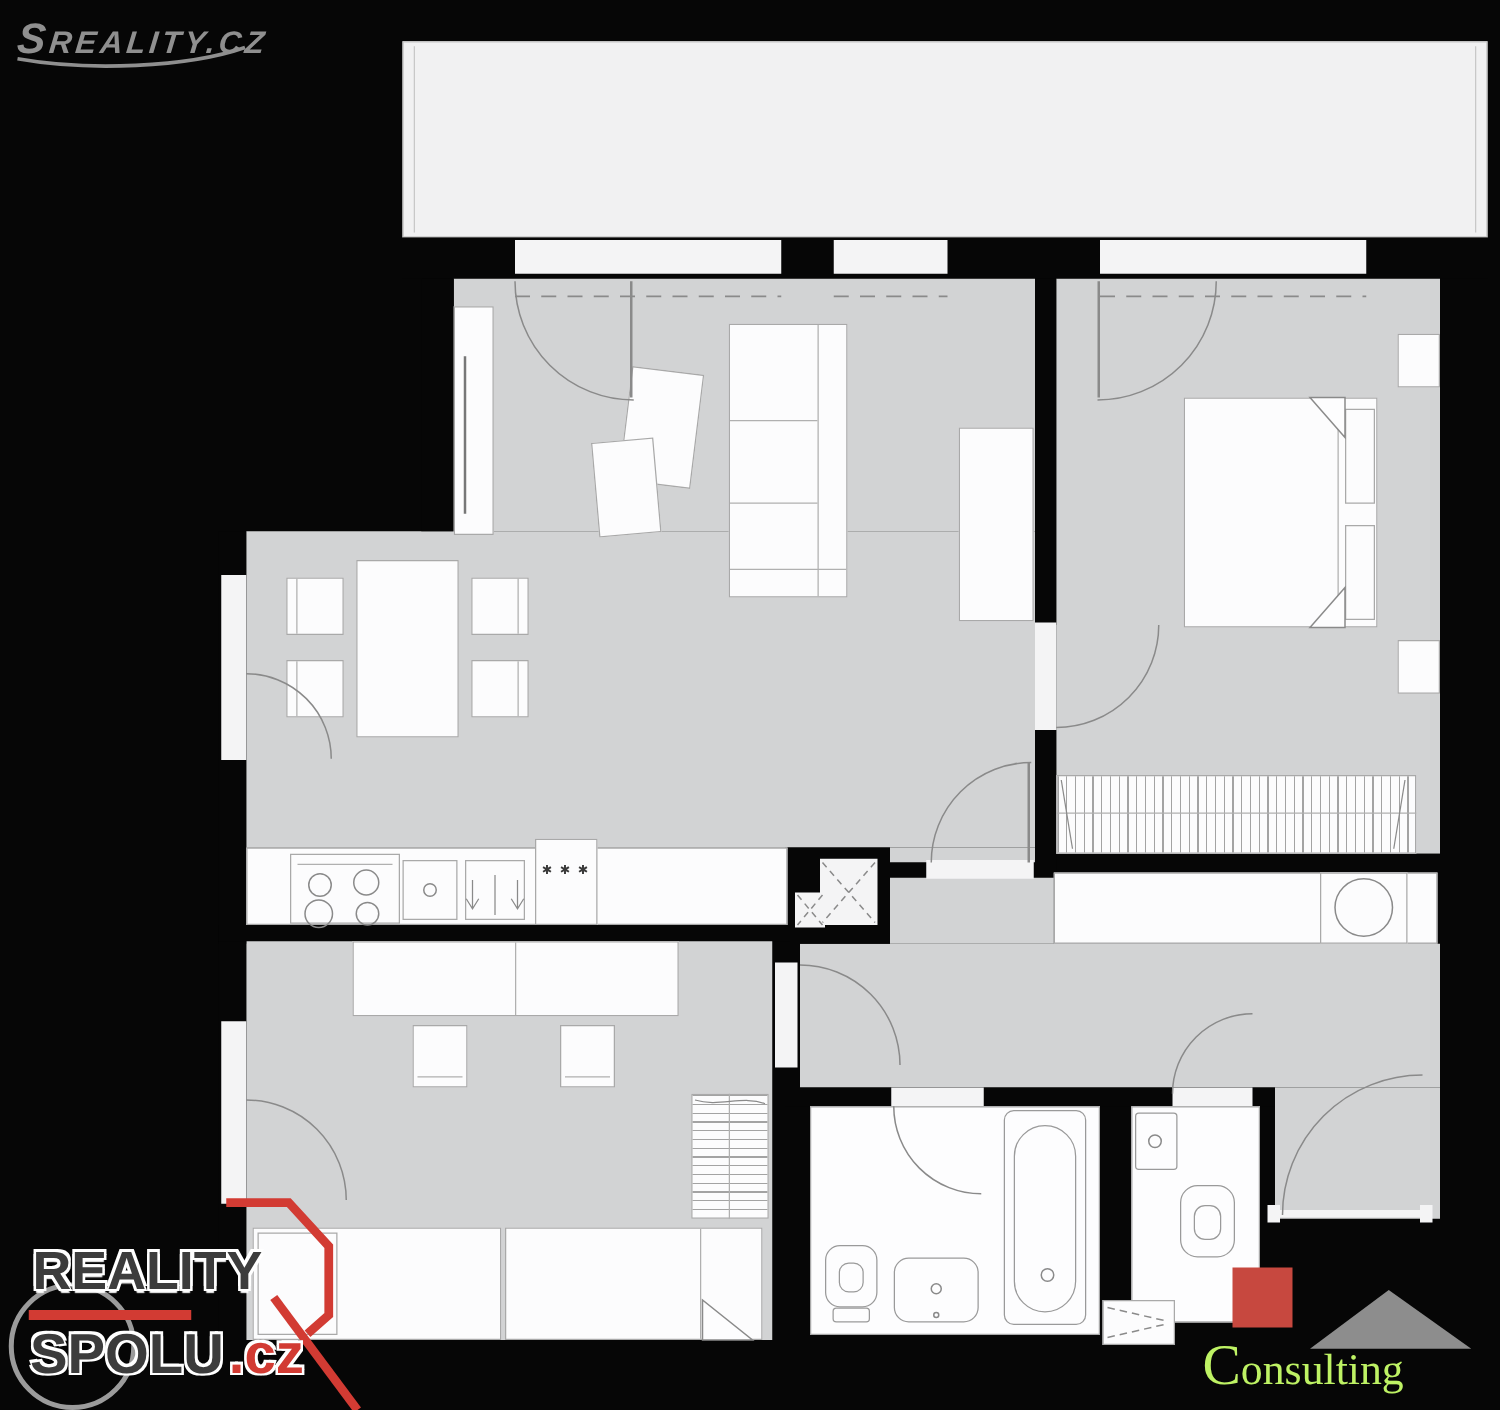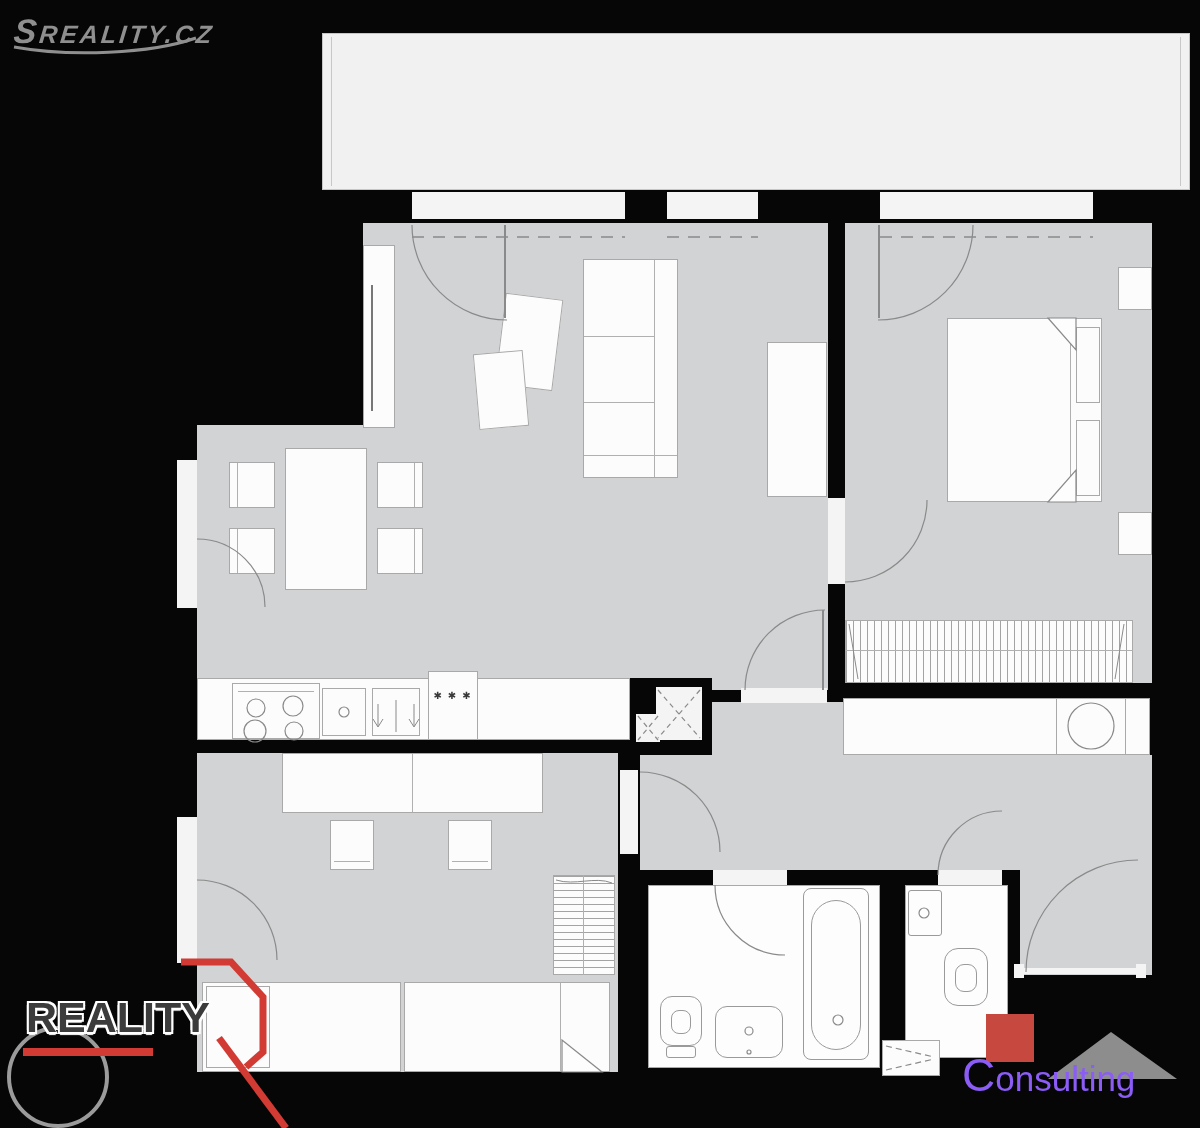--- a/index.html
+++ b/index.html
@@ -18,21 +18,21 @@
   .rs-bar{position:absolute;left:23px;top:93px;width:130px;height:8px;background:#d23b33;}
   .rs-line2{position:absolute;left:24px;top:102px;font-size:45px;font-weight:800;color:#3c3c3c;
      text-shadow:-2px -2px 0 #fff,2px -2px 0 #fff,-2px 2px 0 #fff,2px 2px 0 #fff;}
   .rs-cz{color:#d23b33;margin-left:4px;}
   .bc-logo{position:absolute;left:920px;top:1000px;width:280px;height:128px;z-index:30;}
   .bc-square{position:absolute;left:66px;top:14px;width:48px;height:48px;background:#c7483f;z-index:25;}
   .bc-row1{position:absolute;left:16px;top:18px;z-index:30;font-family:"Liberation Serif",serif;color:#4b4b4b;font-size:38px;}
   .bc-b{font-size:52px;line-height:38px;}
   .bc-light{color:#f0e6e4;}
   .bc-row1 sup{font-size:14px;color:#5a5a5a;}
-  .bc-row2{position:absolute;left:42px;top:58px;z-index:30;font-family:Liberation Sans, sans-serif;color:#8b5cf6;font-size:35px;}
+  .bc-row2{position:absolute;left:42px;top:74px;z-index:30;font-family:Liberation Serif, serif;color:#bef264;font-size:35px;}
   .bc-c{font-size:46px;line-height:35px;}
 </style>
 </head>
 <body>
 
 <div class="canvas">
   <div id="plan-layer">
       <div class="shape" style="left: 322px; top: 33px; width: 868px; height: 157px; background: rgb(241, 241, 242); border: 1px solid rgb(198, 198, 198);"></div>
       <div class="shape" style="left: 331px; top: 37px; width: 1px; height: 149px; background: rgb(200, 200, 200);"></div>
       <div class="shape" style="left: 1180px; top: 37px; width: 1px; height: 149px; background: rgb(200, 200, 200);"></div>
@@ -181,19 +181,20 @@
       <path d="M181,962 L231,962 L263,997 L263,1052 L246,1067" fill="none" stroke="#d23b33" stroke-width="7"></path>
       <line x1="219" y1="1038" x2="286" y2="1128" fill="none" stroke="#d23b33" stroke-width="7"></line>
       <polygon points="1048,1079 1111,1032 1177,1079" fill="#8d8d8d" stroke="none" stroke-width="1.2"></polygon>
     </svg>
 
   <div class="watermark">SREALITY.CZ</div>
 
   <div class="rs-logo">
     <div class="rs-line1">REALITY</div>
     <div class="rs-bar"></div>
+    <div class="rs-line2"><span>SPOLU</span><span class="rs-cz">.cz</span></div>
   </div>
 
   <div class="bc-logo">
     <div class="bc-square"></div>
     <div class="bc-row2"><span class="bc-c">C</span><span>onsulting</span></div>
   </div>
 </div>
 
 </body></html>

